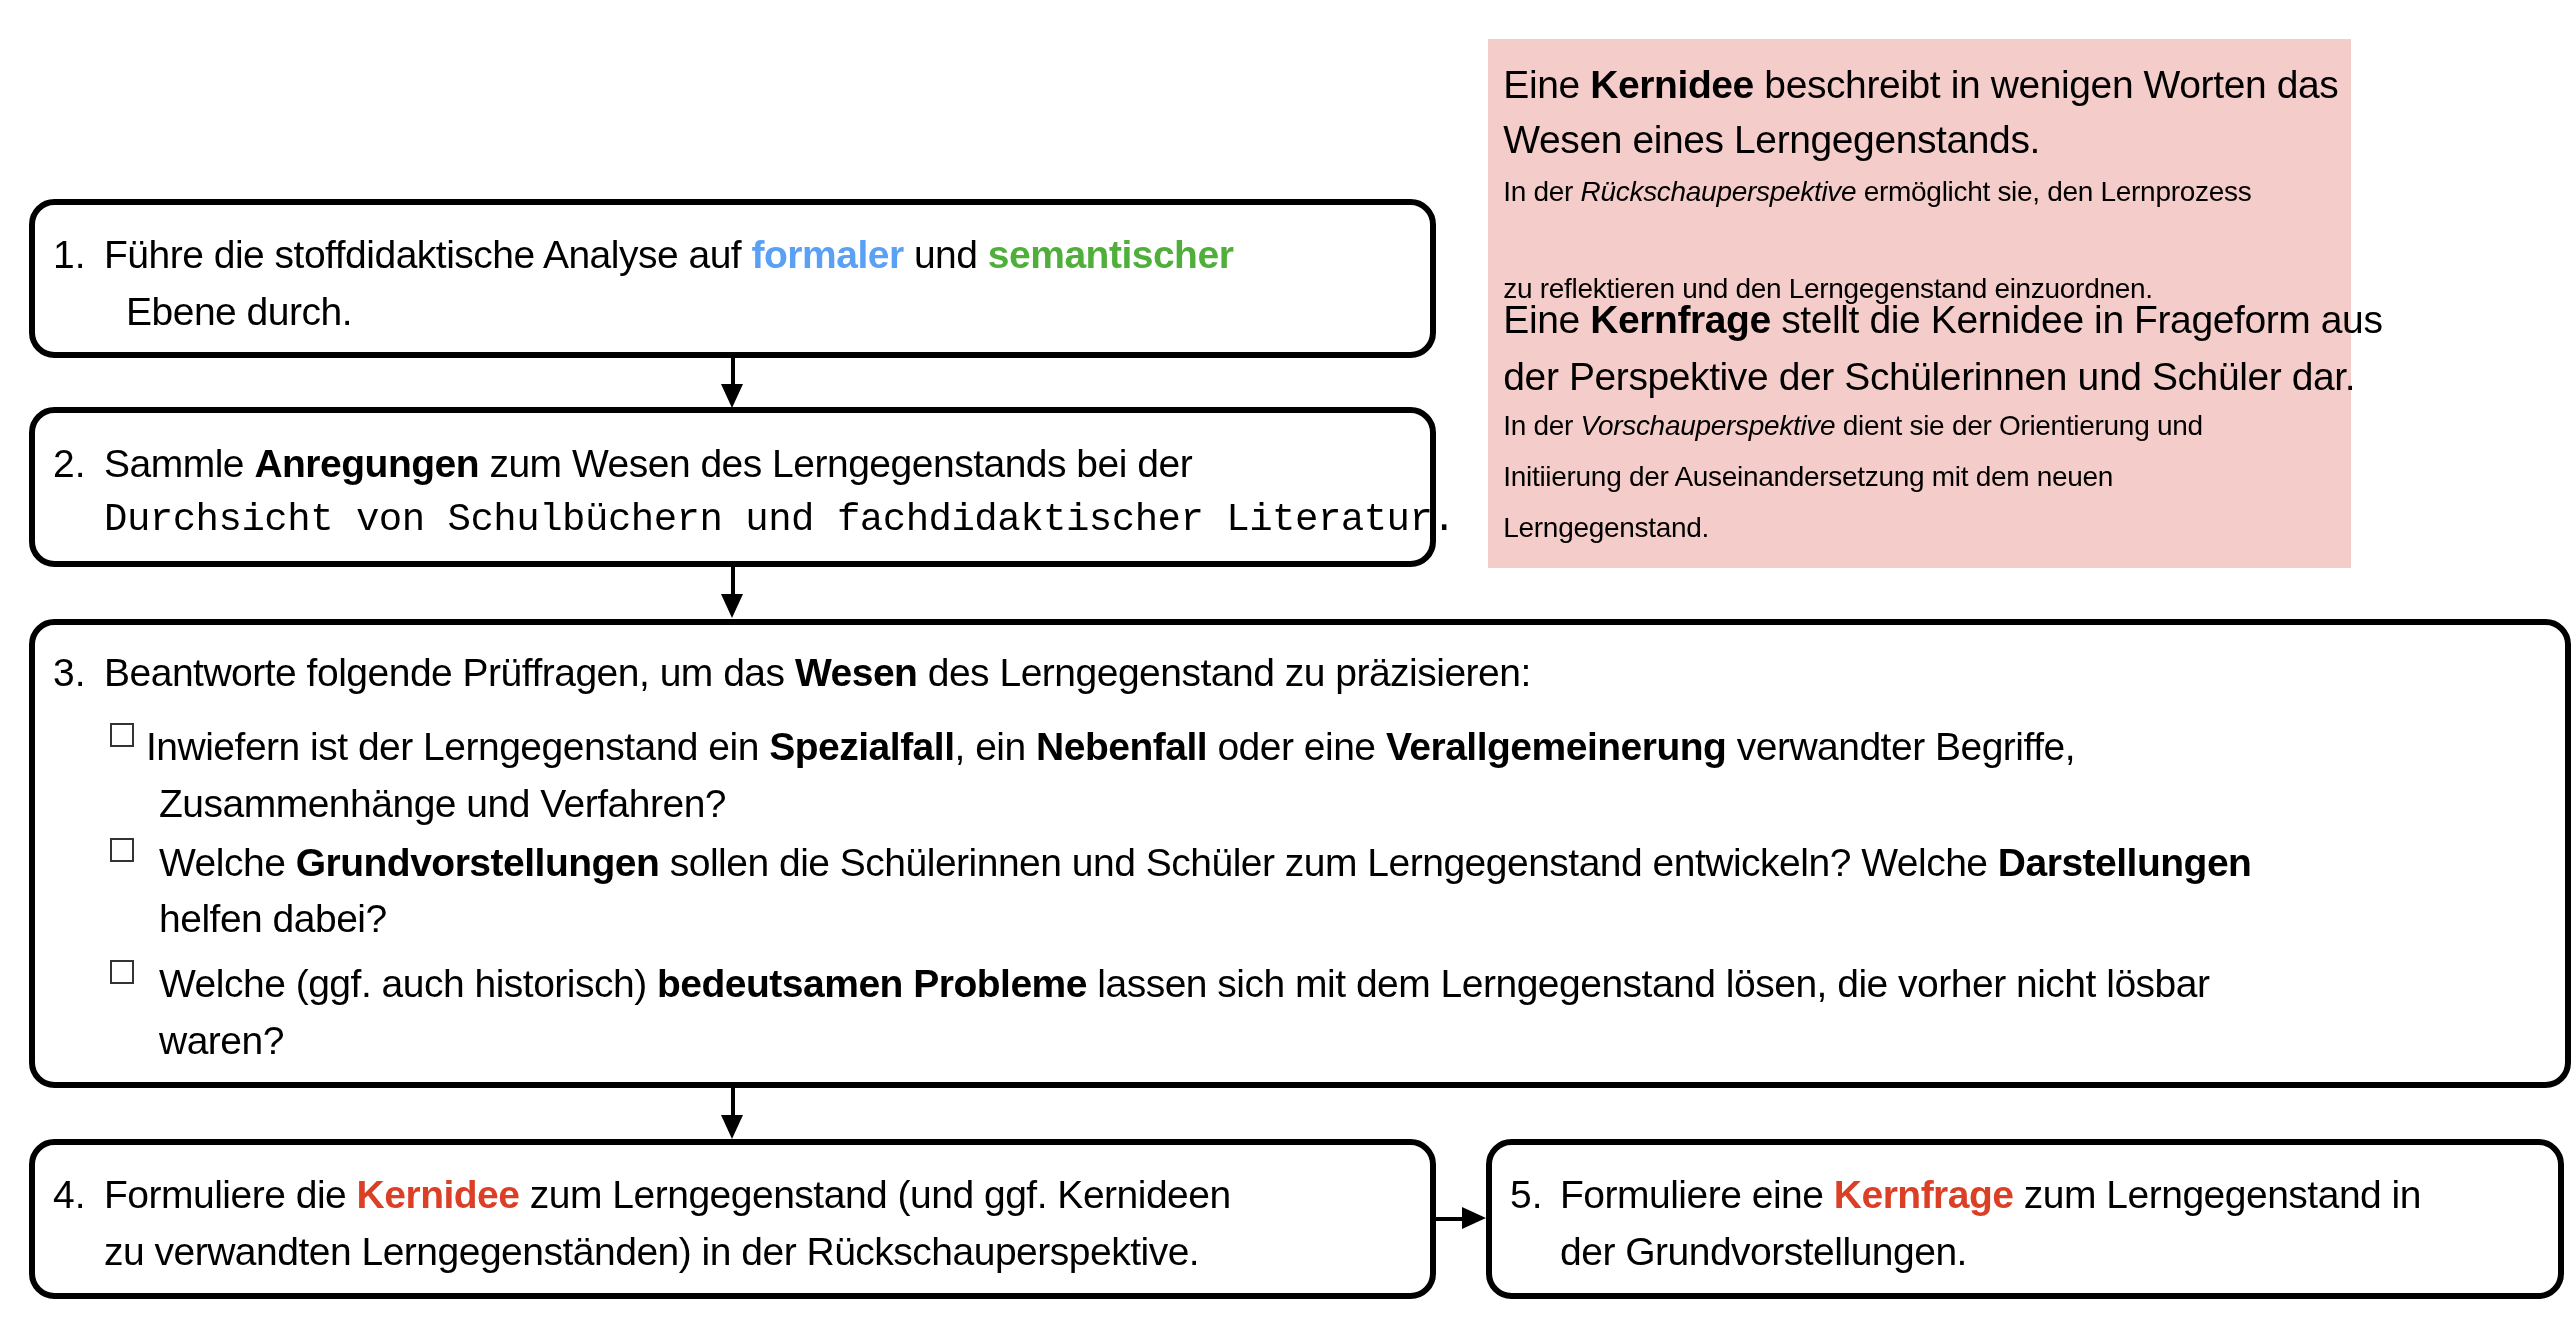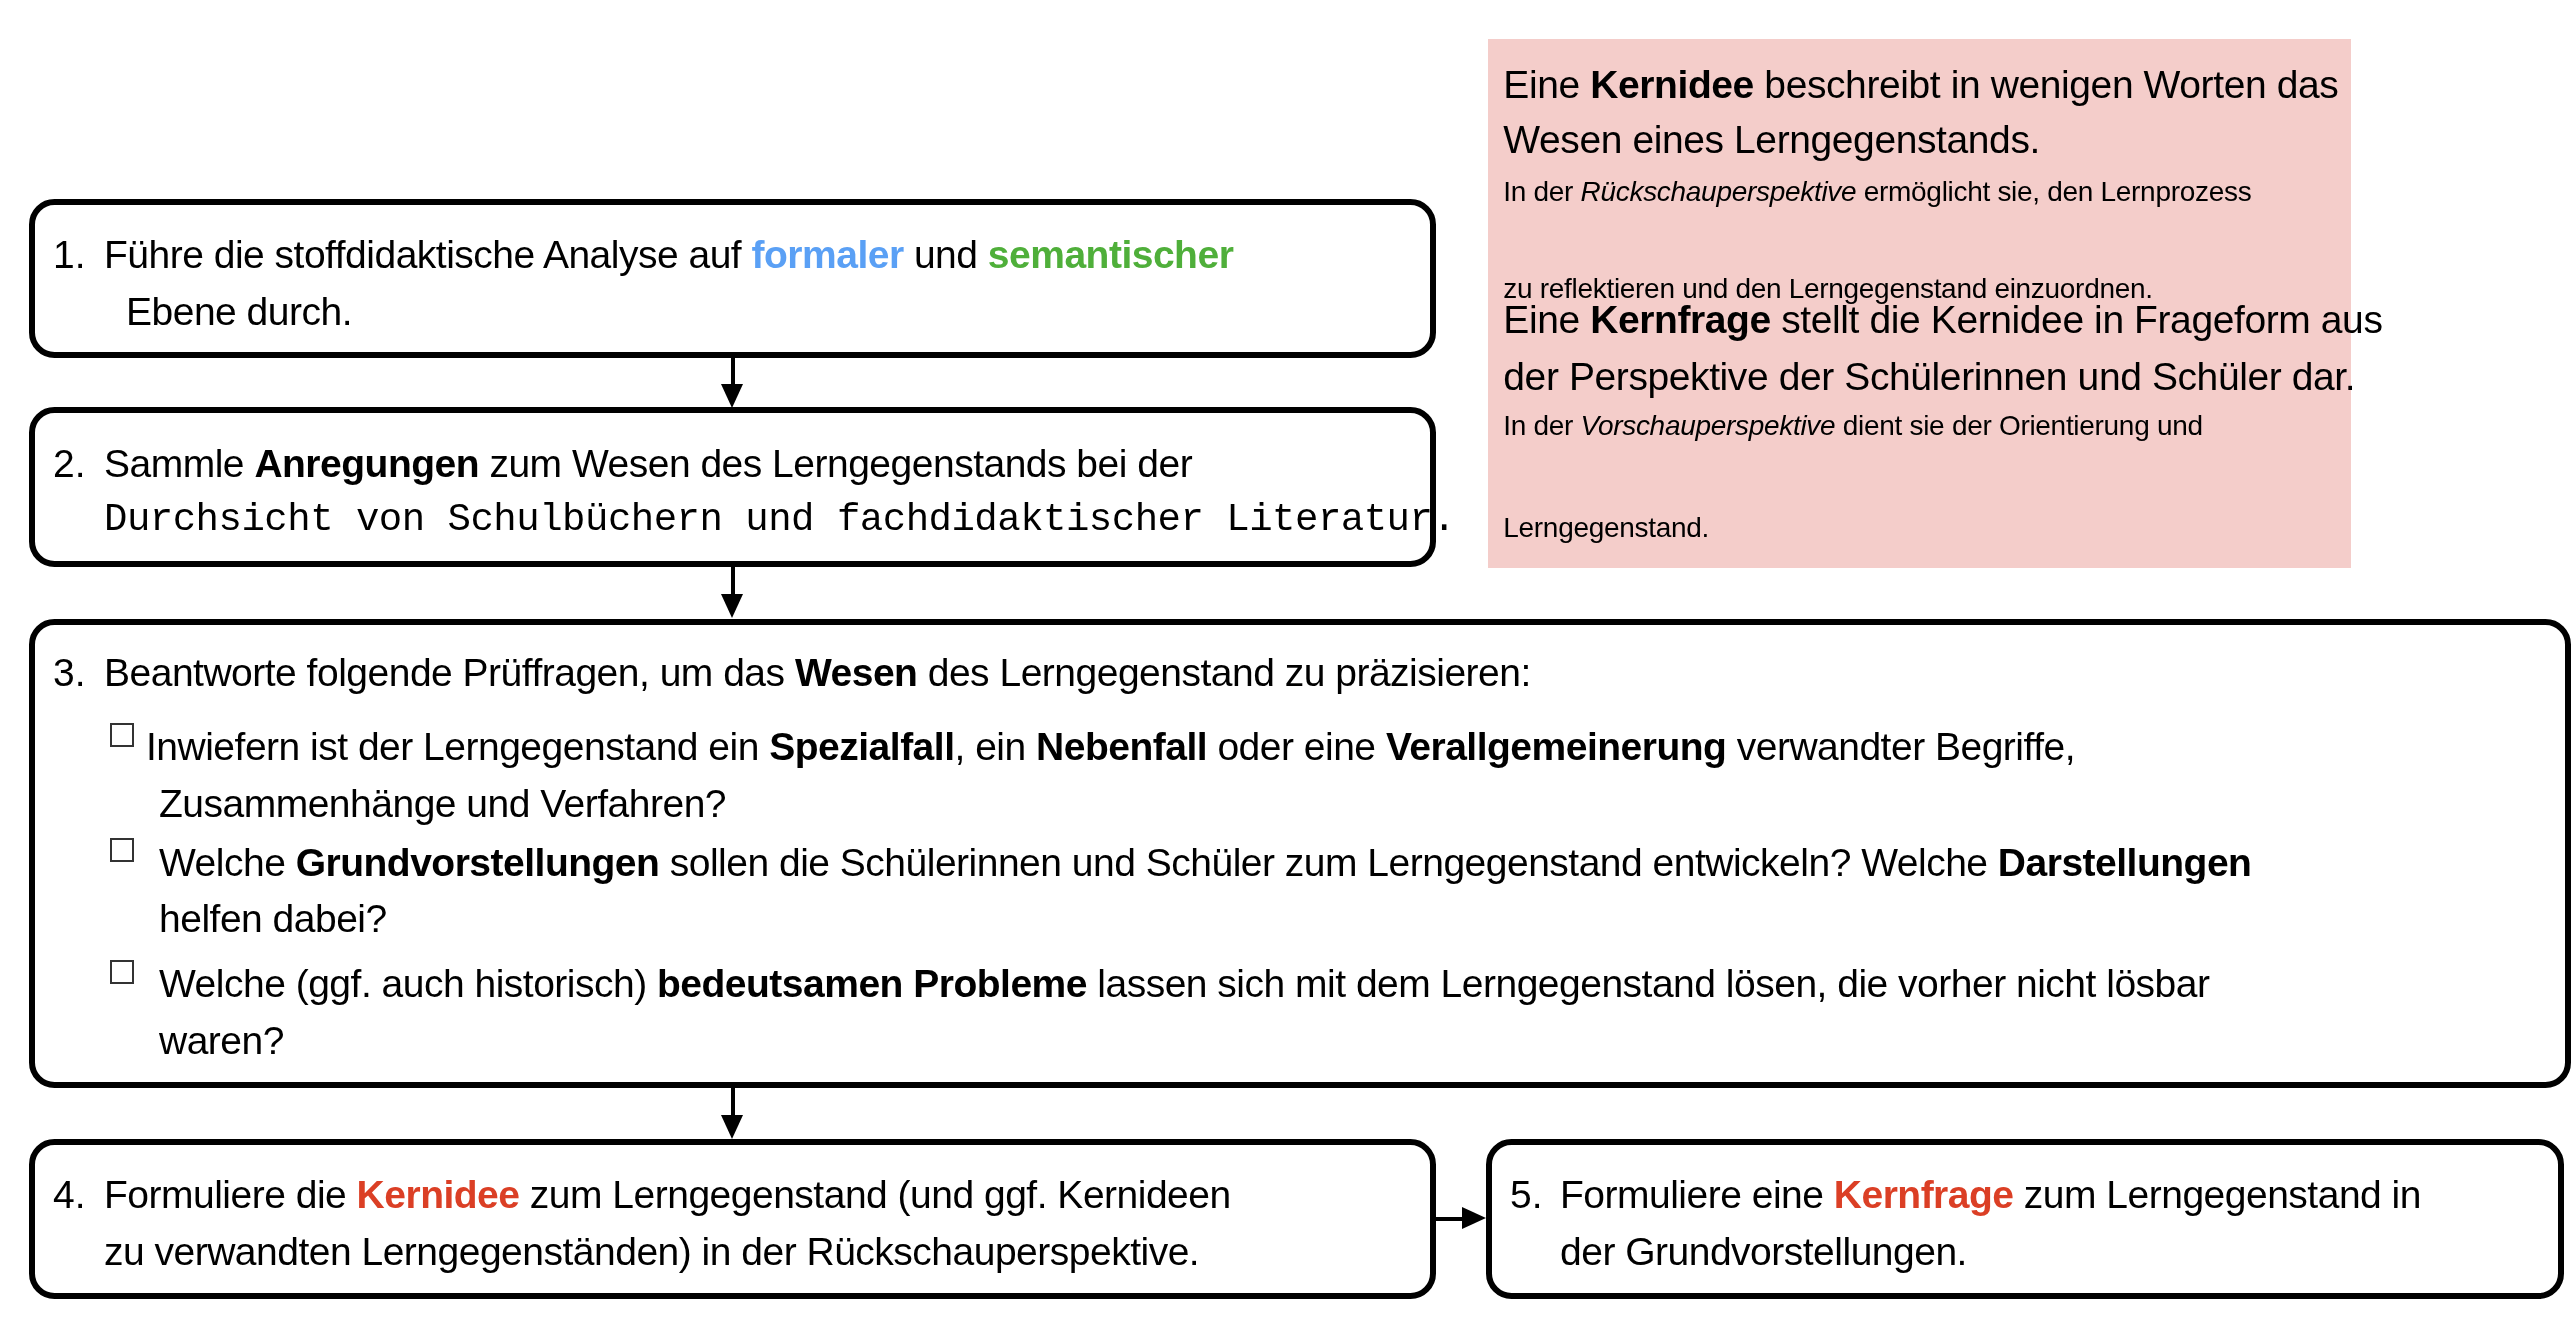--- a/index.html
+++ b/index.html
@@ -55,20 +55,21 @@
   </div>
   <div class="pline small" style="top:188px;margin-top:48px;">zu reflektieren und den Lerngegenstand einzuordnen.</div>
 
   <div class="pline big" style="top:261px;">
     <span>Eine </span><b>Kernfrage</b><span> stellt die Kernidee in Frageform aus</span>
   </div>
   <div class="pline big" style="top:318px;">der Perspektive der Schülerinnen und Schüler dar.</div>
   <div class="pline small" style="top:373px;">
     <span>In der </span><i>Vorschauperspektive</i><span> dient sie der Orientierung und</span>
   </div>
+  <div class="pline small" style="top:424px;">Initiierung der Auseinandersetzung mit dem neuen</div>
   <div class="pline small" style="top:475px;">Lerngegenstand.</div>
 </div>
 
 <div class="box" style="left:29px; top:619px; width:2542px; height:469px;"></div>
 <span class="num" style="left:53px; top:653px;">3.</span>
 <div class="line" style="left:104px; top:653px;">
   <span>Beantworte folgende Prüffragen, um das </span><b>Wesen</b><span> des Lerngegenstand zu präzisieren:</span>
 </div>
 
 <div class="cb" style="left:110px; top:723px;"></div>

